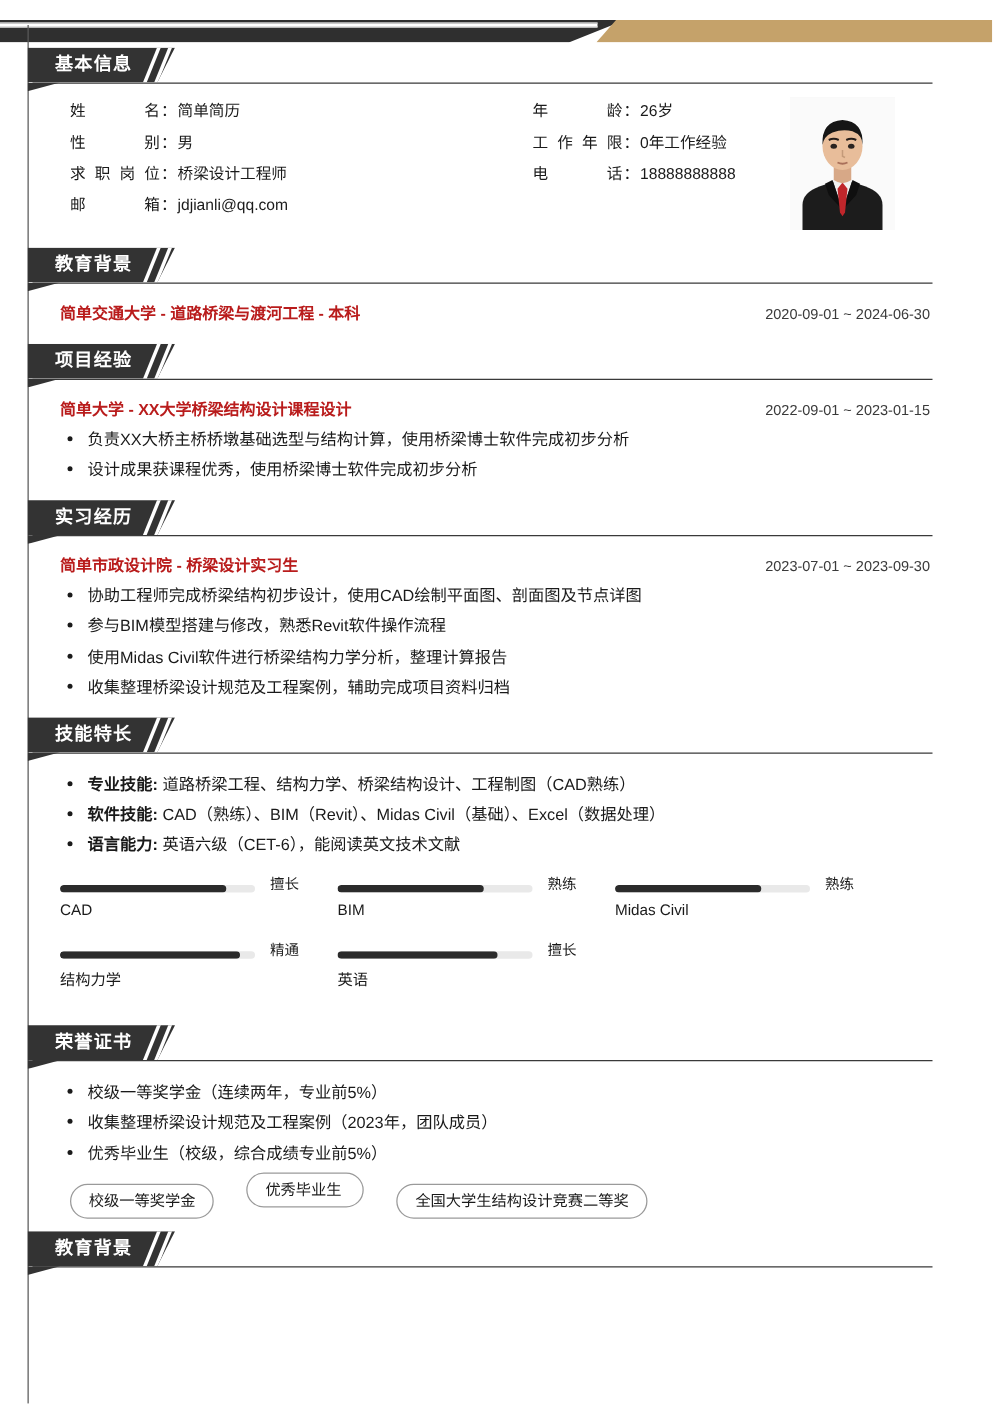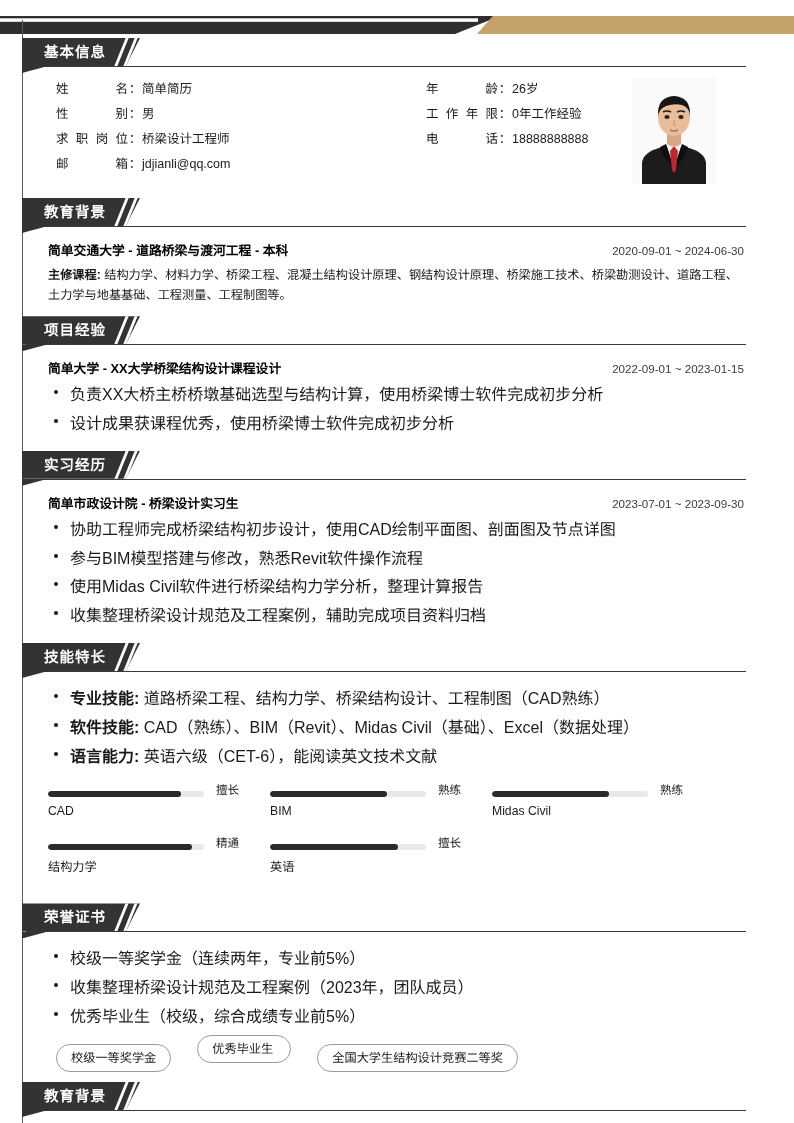--- a/index.html
+++ b/index.html
@@ -197,21 +197,21 @@
   
   .entry-head {
     display: flex;
     align-items: baseline;
     justify-content: space-between;
     margin: 2px 0 6px 0;
   }
   .entry-title {
     font-size: 12.8px;
     font-weight: bold;
-    color: #000000;
+    color: #b91c1c;
   }
   .entry-date {
     font-size: 11.6px;
     color: #3a3a3a;
     white-space: nowrap;
     padding-left: 12px;
   }
   .kv-line {
     font-size: 12.2px;
     line-height: 1.65;
@@ -221,21 +221,21 @@
   .kv-line b { font-weight: bold; }
 
   ul.bullets {
     list-style: none;
     margin: 2px 0 0 0;
     padding: 0;
   }
   ul.bullets li {
     position: relative;
     padding-left: 22px;
-    font-size: 16px;
+    font-size: 13px;
     line-height: 1.55;
     color: #1a1a1a;
     margin: 4px 0;
   }
   ul.bullets li::before {
     content: "";
     position: absolute;
     left: 6px;
     top: 7px;
     width: 4px;
@@ -448,23 +448,20 @@
             <i class="s1"></i>
               <i class="s2"></i>
           </span>
         </div>
         <div class="sec-tab-foot"></div>
       </div>
       <div class="sec-body">
         <div class="entry-head">
           <span class="entry-title">简单交通大学 - 道路桥梁与渡河工程 - 本科</span>
           <span class="entry-date">2020-09-01 ~ 2024-06-30</span>
-        </div>
-        <div class="kv-line">
-          <b>主修课程:</b><span> 结构力学、材料力学、桥梁工程、混凝土结构设计原理、钢结构设计原理、桥梁施工技术、桥梁勘测设计、道路工程、土力学与地基基础、工程测量、工程制图等。</span>
         </div>
       </div>
     </div>
 
     <div class="section">
       <div class="sec-head-wrap">
         <div class="sec-rule"></div>
         <div class="sec-head">
           <span class="sec-head-title">项目经验</span>
           <span class="sec-stripes" style="left:92px">

